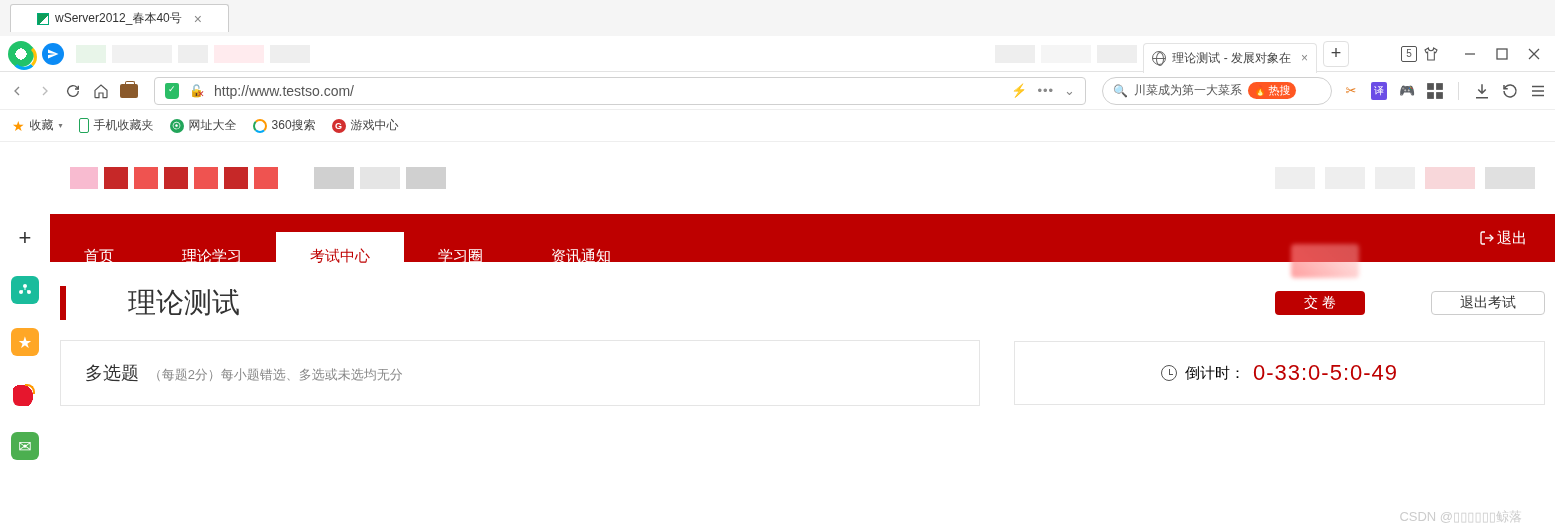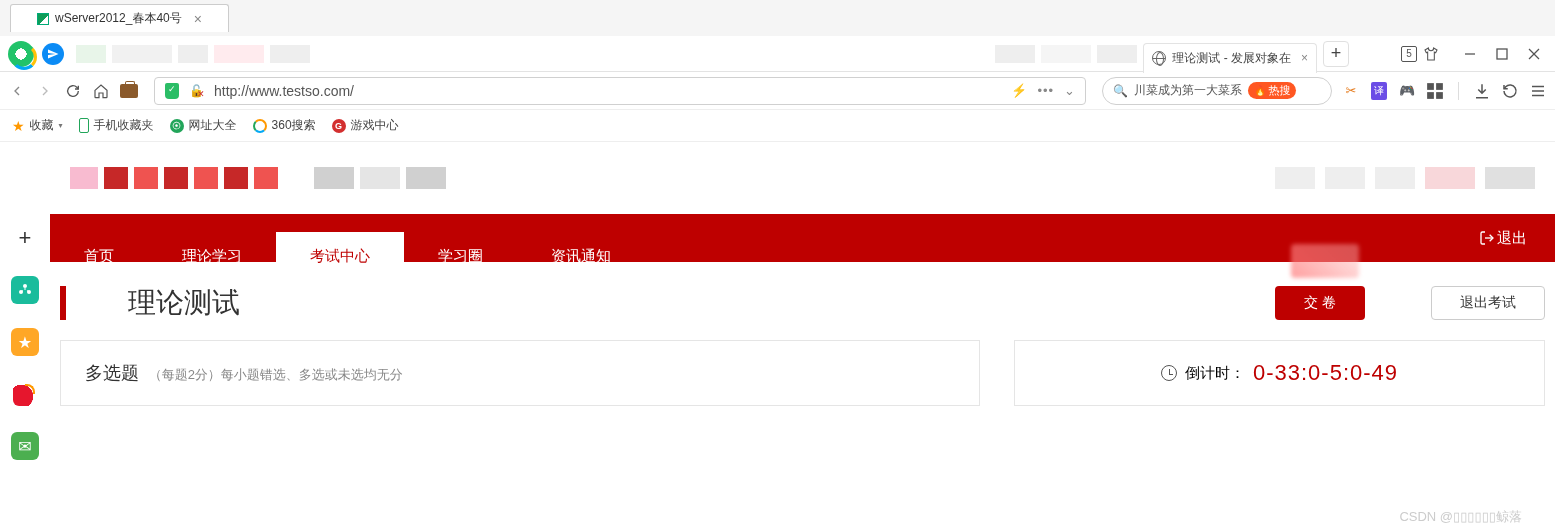--- a/index.html
+++ b/index.html
@@ -89,26 +89,26 @@
     .nav-user { padding-right: 18px; position:relative; }
     .nav-user .userpix { position:absolute; width:68px; height:34px; background:linear-gradient(45deg, rgba(255,120,120,0.7), rgba(255,200,200,0.4)); right:92px; top:6px; border-radius:4px; filter:blur(2px); }
     .logout { display:flex; align-items:center; gap:2px; padding:0 28px; border-left: none; }
     .logout svg { width:16px; height:16px; }
 
     
     .title-row { display:flex; align-items:center; padding: 22px 10px 18px 10px; gap: 48px; }
     .title-bar { width:6px; height:34px; background:#be0000; margin-right:14px; }
     .title-text { font-size:28px; color:#333; }
     .title-spacer { flex:1; }
-    .btn { height:34px; padding:0 28px; border-radius:4px; font-size:14px; display:flex; align-items:center; cursor:pointer; border:1px solid transparent; }
+    .btn { height:24px; padding:0 28px; border-radius:4px; font-size:14px; display:flex; align-items:center; cursor:pointer; border:1px solid transparent; }
     .btn-red { background:#be0000; color:#fff; margin-right:18px; }
     .btn-outline { background:#fff; border:1px solid #ccc; color:#333; }
 
     
-    .body-cols { display:flex; gap: 34px; padding: 0 10px; }
+    .body-cols { display:flex; gap: 34px; padding: 0 10px; align-items: center; }
     .qbox { flex:1; border:1px solid #e5e5e5; padding: 20px 24px; }
     .qtype { font-size:18px; color:#333; font-weight:500; }
     .qnote { font-size:13px; color:#888; margin-left:6px; }
     .side-box { width:531px; border:1px solid #e5e5e5; padding: 18px 20px; display:flex; align-items:center; justify-content:center; gap:8px; font-size:15px; }
     .clock-ico { width:16px; height:16px; border:1.5px solid #555; border-radius:50%; position:relative; }
     .clock-ico::before { content:""; position:absolute; width:1px; height:5px; background:#555; left:7px; top:3px; }
     .clock-ico::after { content:""; position:absolute; width:4px; height:1px; background:#555; left:7px; top:8px; }
     .timer { color:#be0000; font-size:22px; letter-spacing:1px; }
 
     .watermark { position:absolute; right:33px; bottom:6px; color:#ccc; font-size:13px; }

